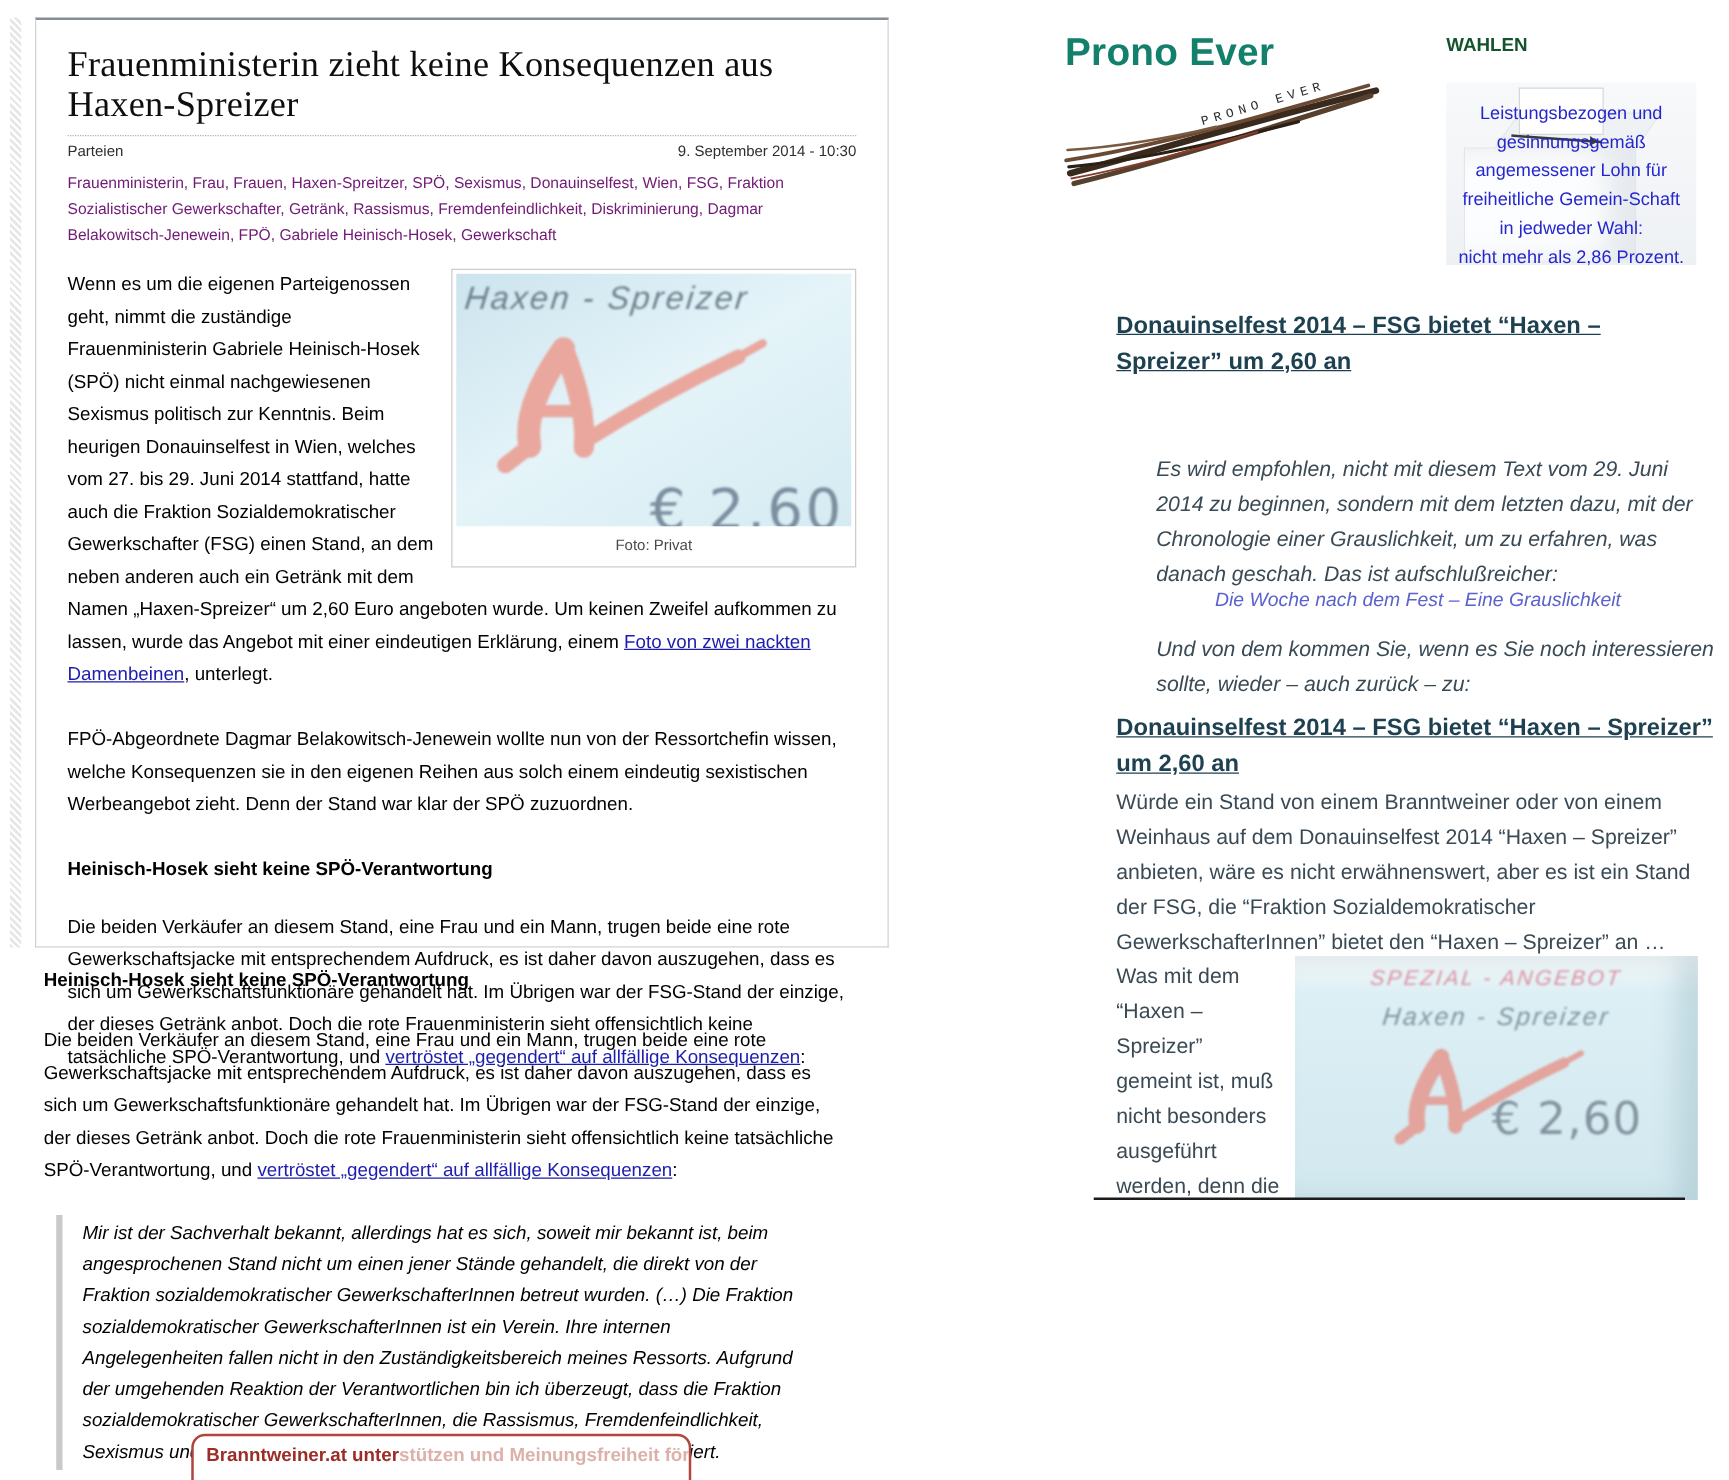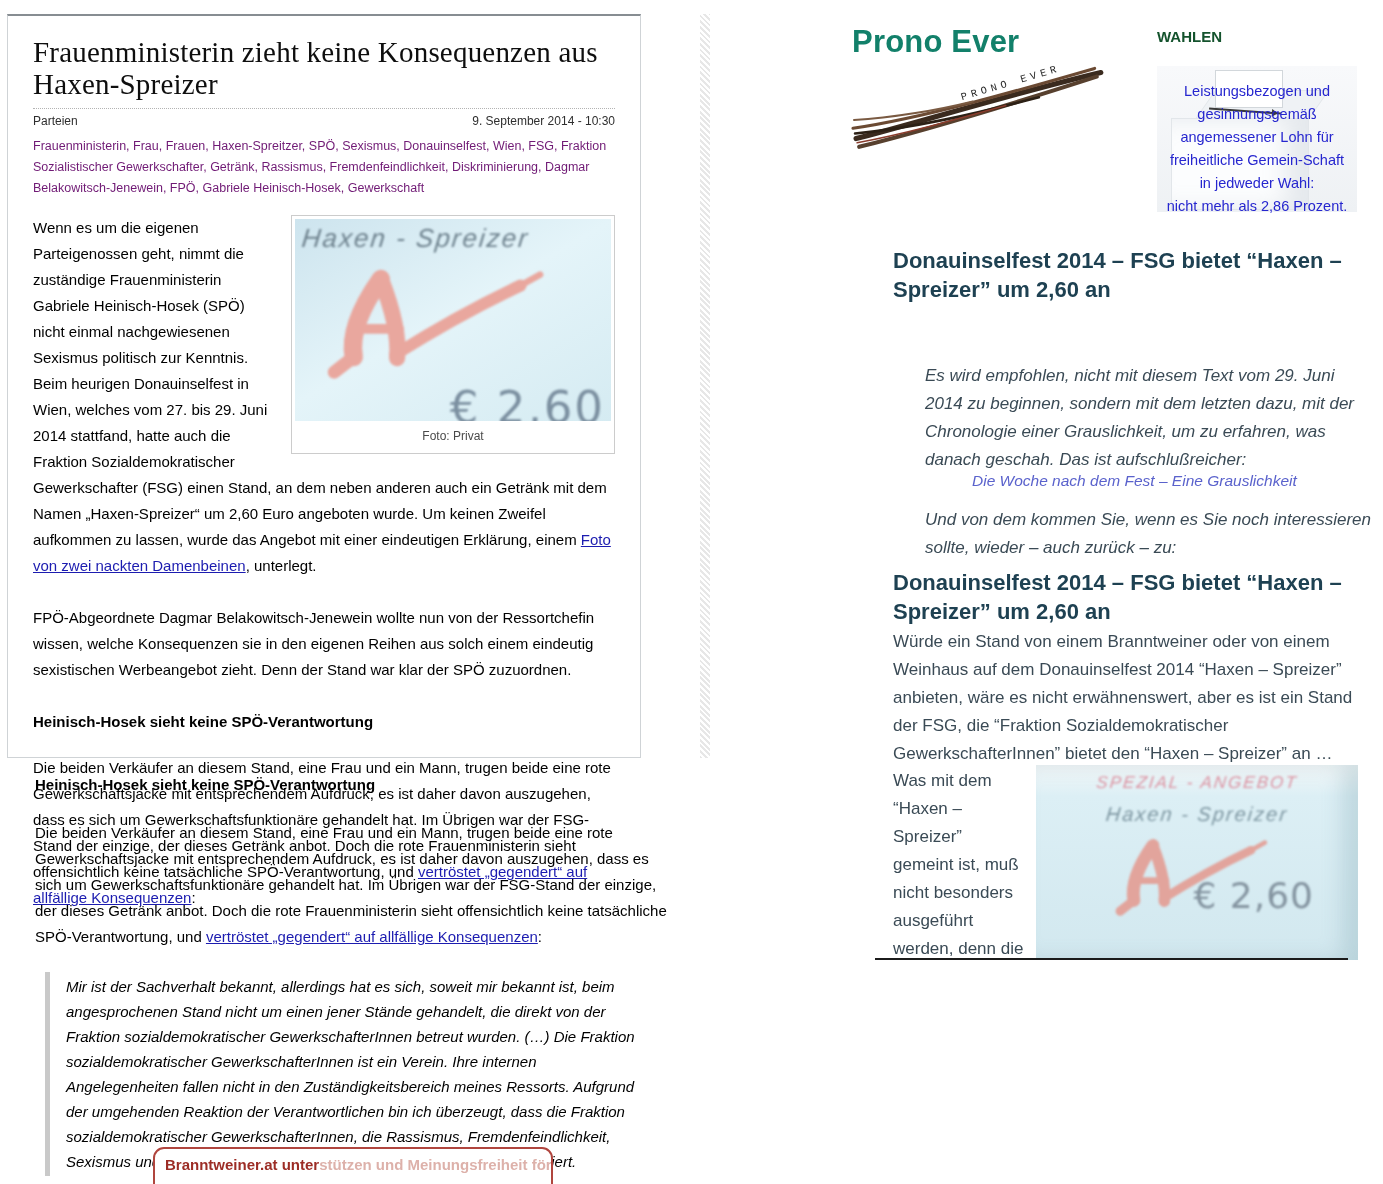--- a/index.html
+++ b/index.html
@@ -8,21 +8,21 @@
     background:#ffffff;font-family:"Liberation Sans",sans-serif;
   }
   
   .edge-hatch{
     position:absolute;top:14px;height:744px;width:9px;
     background:repeating-linear-gradient(45deg,#e7e7e7 0 2px,#ffffff 2px 4px);
   }
   #hatch-left{left:8px;}
   #hatch-right{left:700px;width:10px;}
   #left-page{
-    position:absolute;left:7px;top:14px;width:634px;height:744px;
+    position:absolute;left:28px;top:14px;width:683px;height:744px;
     background:#fff;border:1px solid #cfd3d6;border-top:2px solid #878d92;
     box-sizing:border-box;padding:20px 25px;
   }
   .lp-title{
     font-family:"Liberation Serif",serif;font-weight:normal;color:#0e0e0e;
     font-size:29px;line-height:32px;margin:0 0 6px 0;letter-spacing:.2px;
   }
   .lp-meta{
     display:flex;justify-content:space-between;align-items:baseline;
     border-top:1px dotted #b3b3b3;padding-top:5px;margin-top:8px;
@@ -85,21 +85,21 @@
     border:1px solid #e2e6ea;box-shadow:inset -22px 0 24px rgba(140,155,170,.20);}
   .slot-card{position:absolute;left:58px;top:4px;width:66px;height:36px;background:#fff;border:1px solid #d2d7db;}
   .slot-line{position:absolute;left:52px;top:44px;width:72px;height:2px;background:#3a3a3a;transform:rotate(4deg);}
   .slot-line:after{content:"";position:absolute;right:-1px;top:-3px;border:4px solid transparent;border-left:6px solid #3a3a3a;}
   .pe-widget-text{
     position:relative;z-index:2;text-align:center;padding-top:14px;
     color:#2626cf;font-size:14.5px;line-height:23px;
   }
   .pe-widget-text div{white-space:nowrap;}
   .pe-h1{
-    position:absolute;font-size:22px;line-height:29px;font-weight:bold;color:#1e4152;margin:0;
+    position:absolute;font-size:19px;line-height:29px;font-weight:bold;color:#1e4152;margin:0;text-decoration:underline;
   }
   #pe-h1a{left:53px;top:246px;width:462px;}
   #pe-h1b{left:53px;top:568px;width:487px;}
   .pe-h2{position:absolute;left:85px;top:314px;font-size:18px;font-weight:bold;color:#1e4152;margin:0;}
   .pe-body{font-size:17px;line-height:28px;color:#3a4a55;}
   .pe-italic{font-style:italic;}
   #pe-intro1{position:absolute;left:85px;top:362px;width:448px;}
   #pe-link{position:absolute;left:132px;top:472px;font-size:15.5px;font-style:italic;color:#5a62cc;cursor:pointer;text-align:right;}
   #pe-intro2{position:absolute;left:85px;top:506px;width:448px;}
   #pe-para1{position:absolute;left:53px;top:628px;width:472px;}

